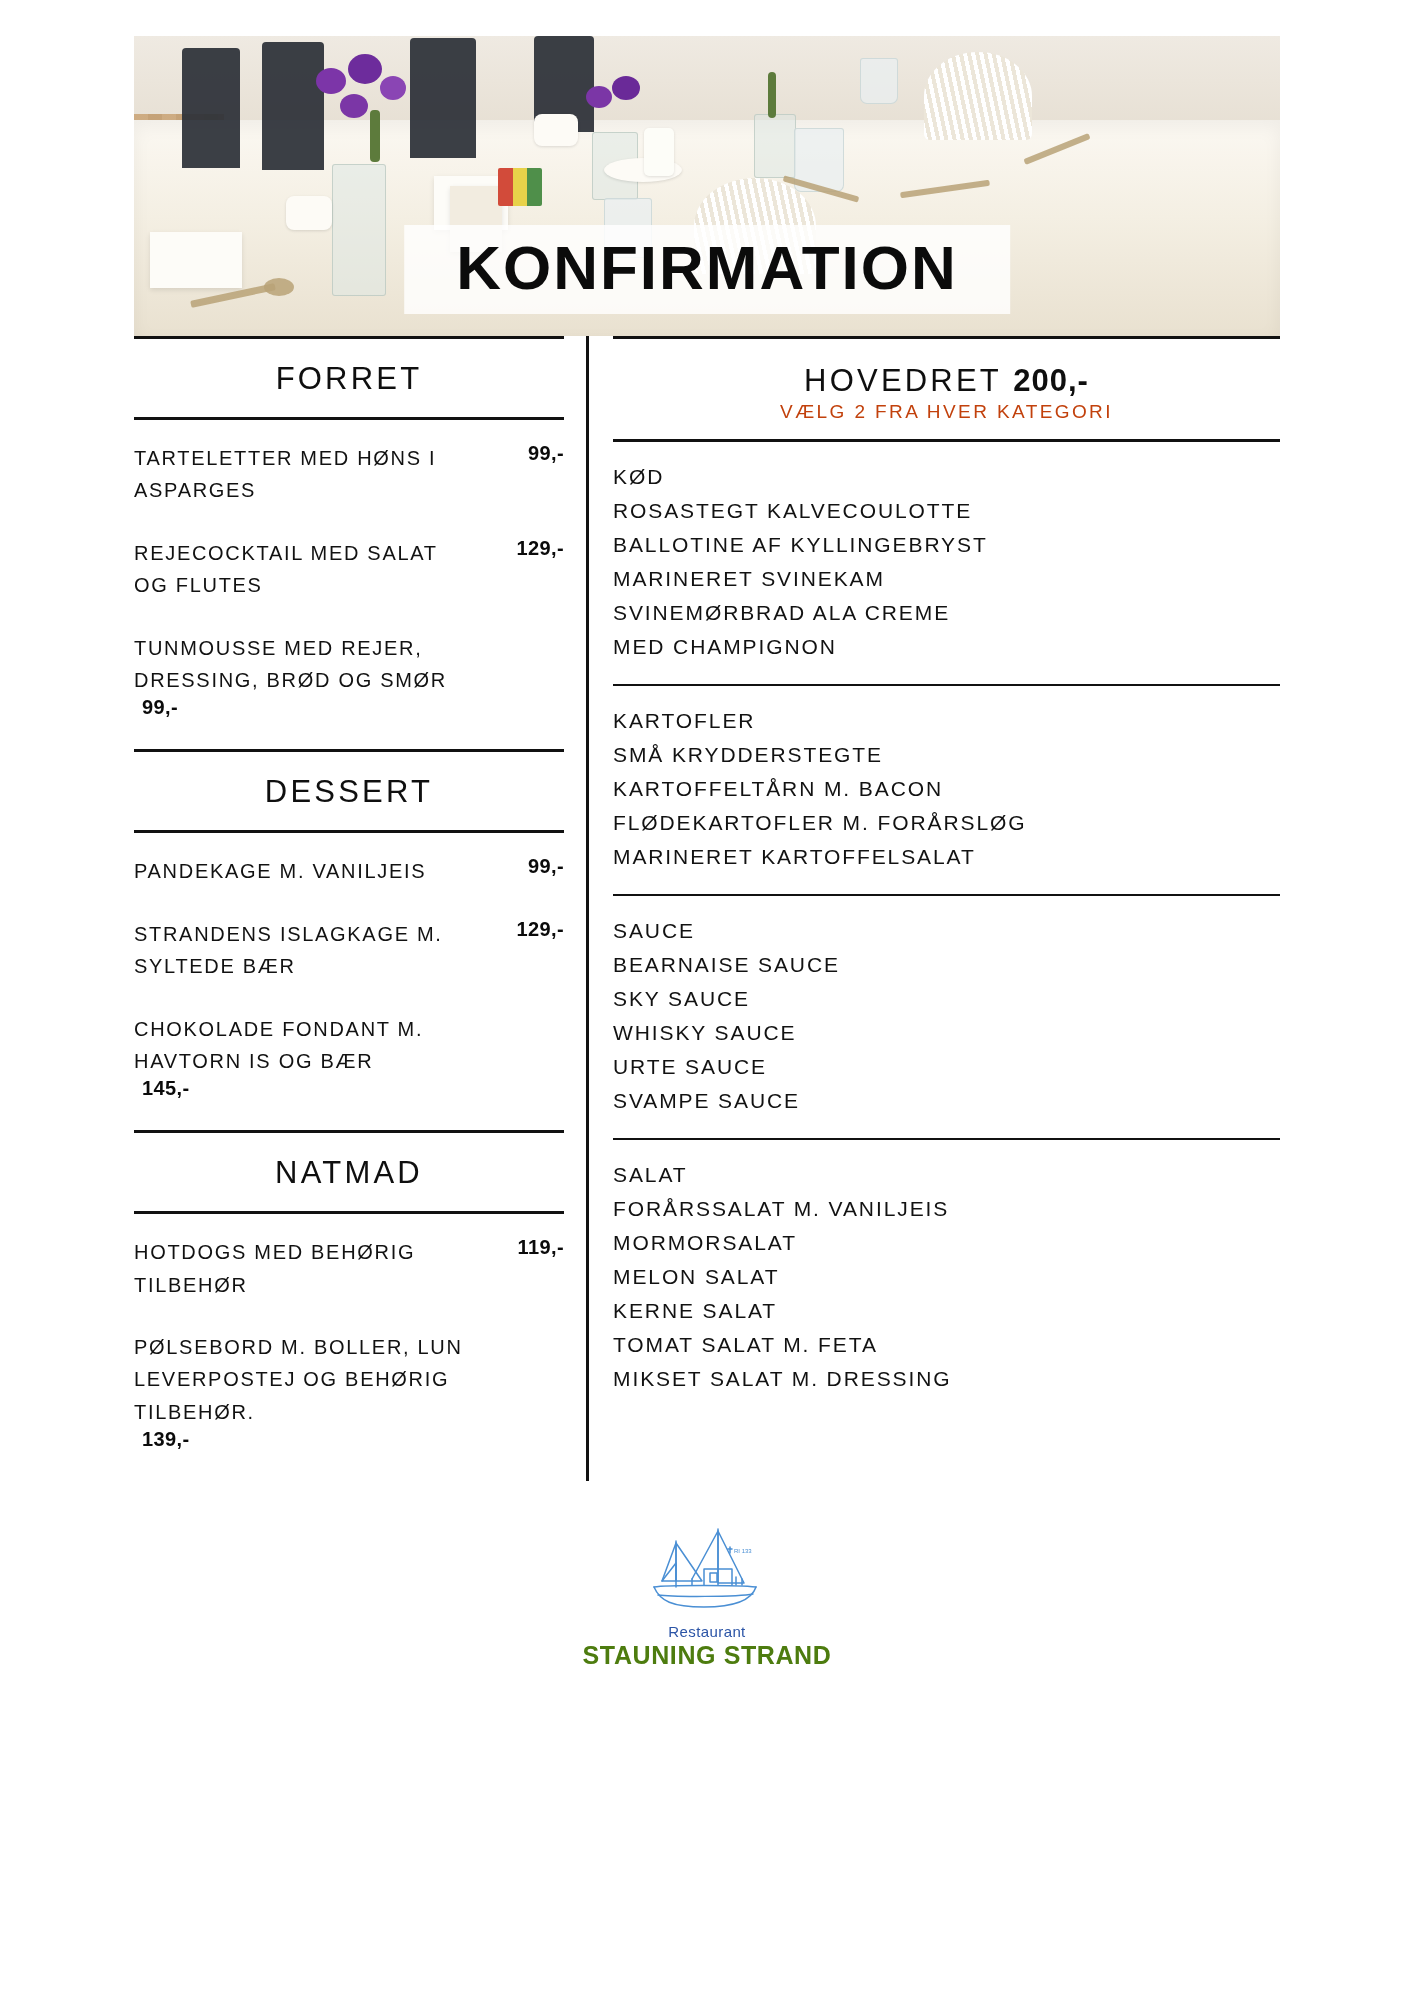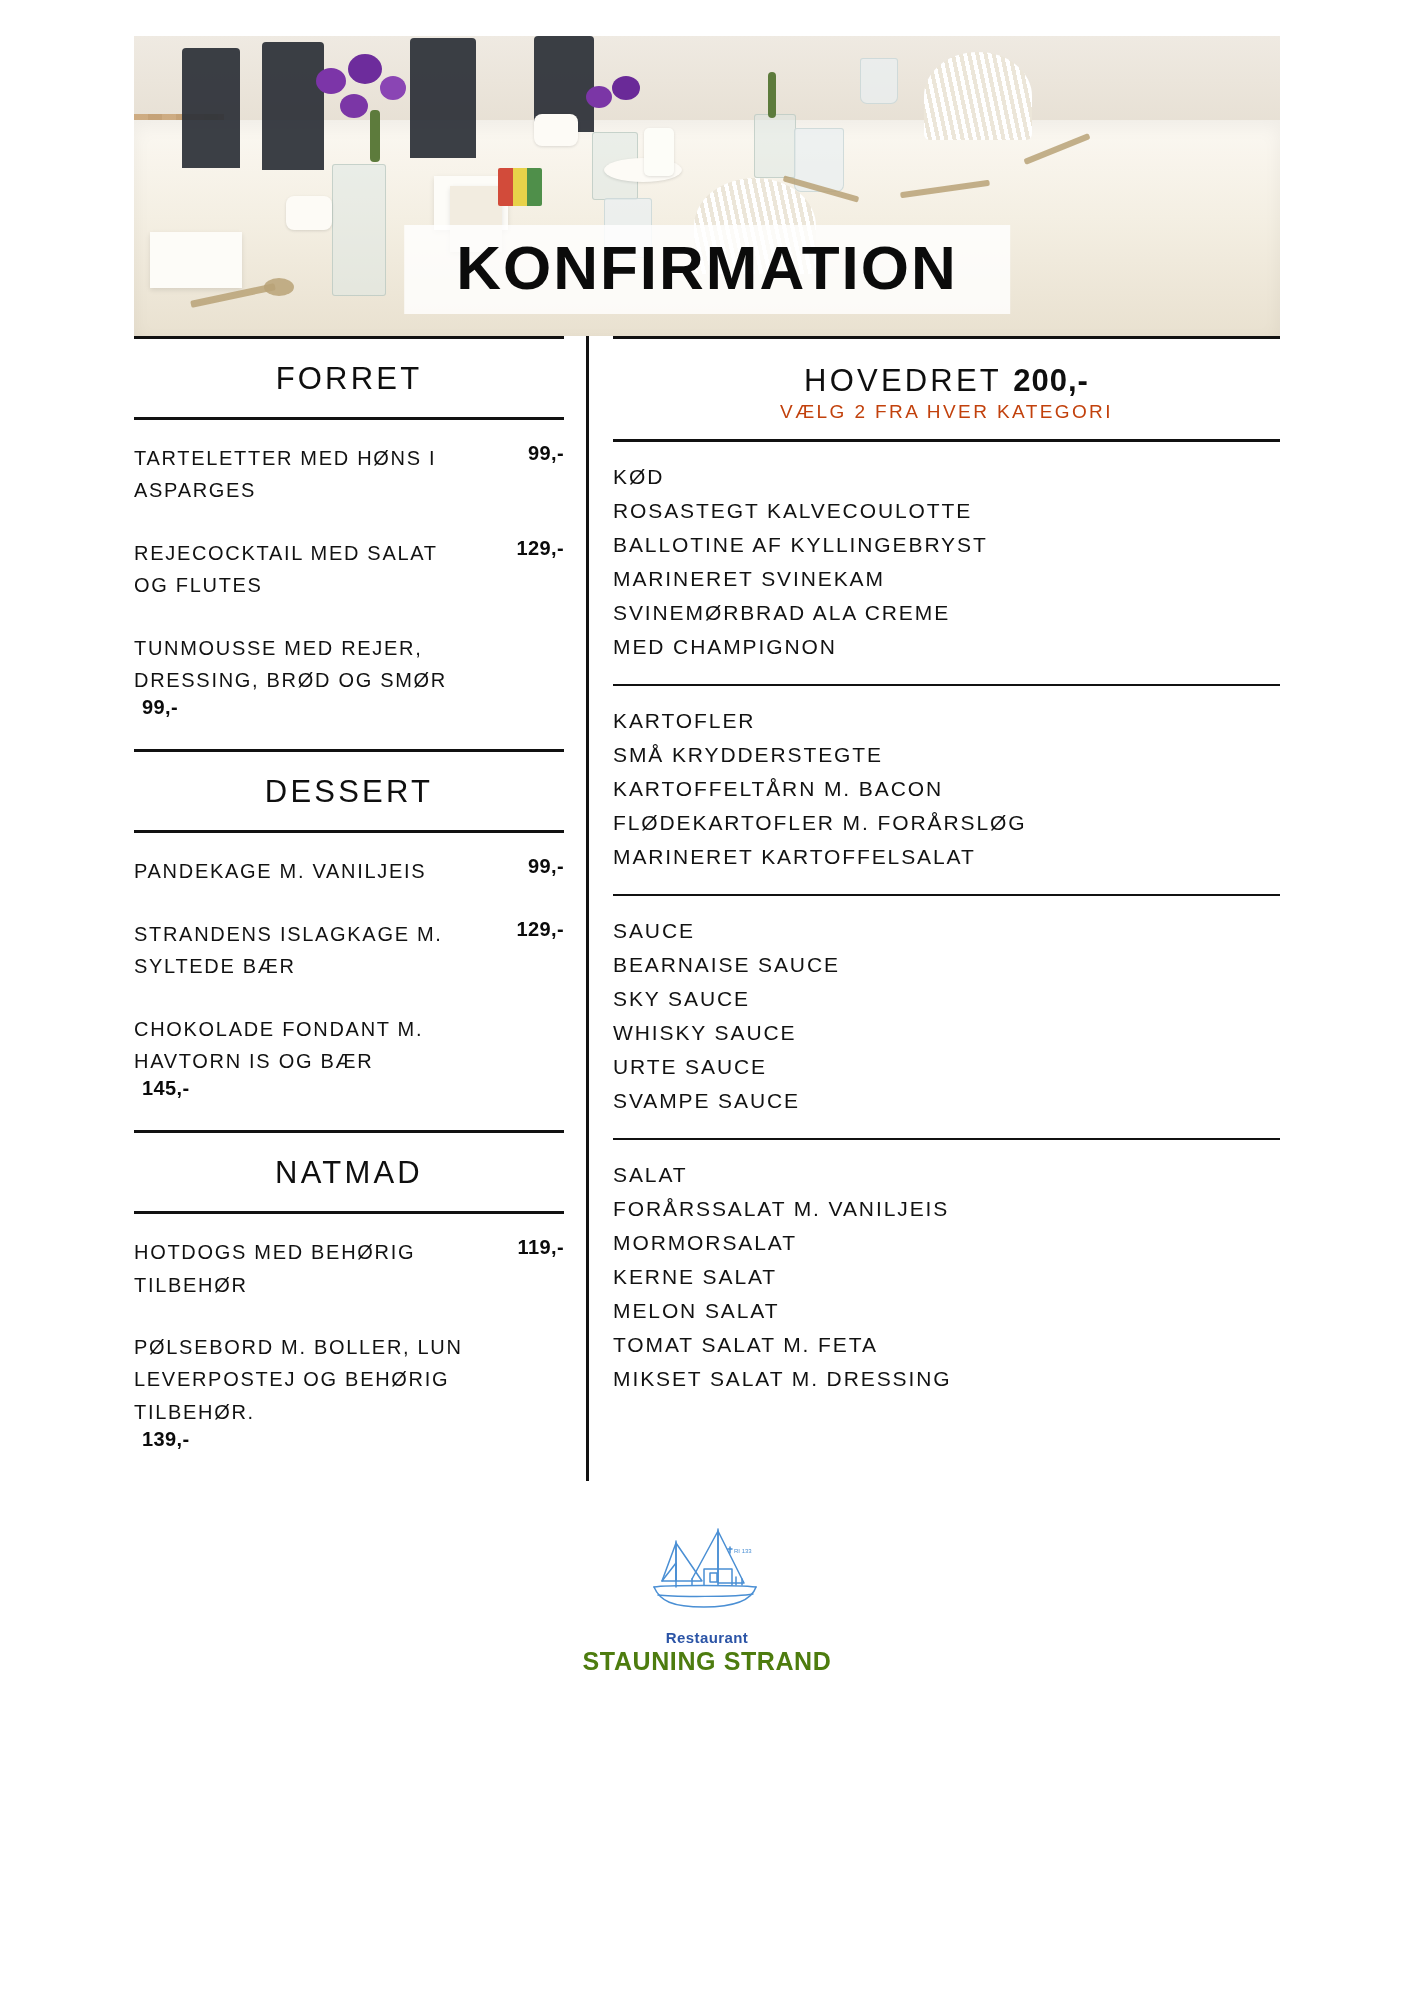--- a/index.html
+++ b/index.html
@@ -162,22 +162,22 @@
   .logo-wrap{
     margin:44px 0 40px 0;
     display:flex;
     flex-direction:column;
     align-items:center;
   }
   .logo-text-top{
     font-size:15px;
     color:#2b54a6;
     letter-spacing:.4px;
-    margin-top:8px;
-    font-weight:700;
+    margin-top:2px;
+    font-weight:400;
   }
   .logo-text-main{
     font-size:25px;
     color:#4d7c0f;
     font-weight:700;
     letter-spacing:.6px;
     margin-top:1px;
   }
 </style>
 </head>
@@ -333,22 +333,22 @@
         <div class="cat-line">URTE SAUCE</div>
         <div class="cat-line">SVAMPE SAUCE</div>
       </div>
 
       <div class="rule-thin"></div>
 
       <div class="cat">
         <div class="cat-line">SALAT</div>
         <div class="cat-line">FORÅRSSALAT M. VANILJEIS</div>
         <div class="cat-line">MORMORSALAT</div>
+        <div class="cat-line">MELON SALAT</div>
         <div class="cat-line">KERNE SALAT</div>
-        <div class="cat-line">MELON SALAT</div>
         <div class="cat-line">TOMAT SALAT M. FETA</div>
         <div class="cat-line">MIKSET SALAT M. DRESSING</div>
       </div>
     </div>
   </div>
 
   <div class="logo-wrap">
     <svg width="150" height="96" viewBox="0 0 150 96" aria-hidden="true">
       <g fill="none" stroke="#4a8fd4" stroke-width="1.5" stroke-linecap="round" stroke-linejoin="round">
 

